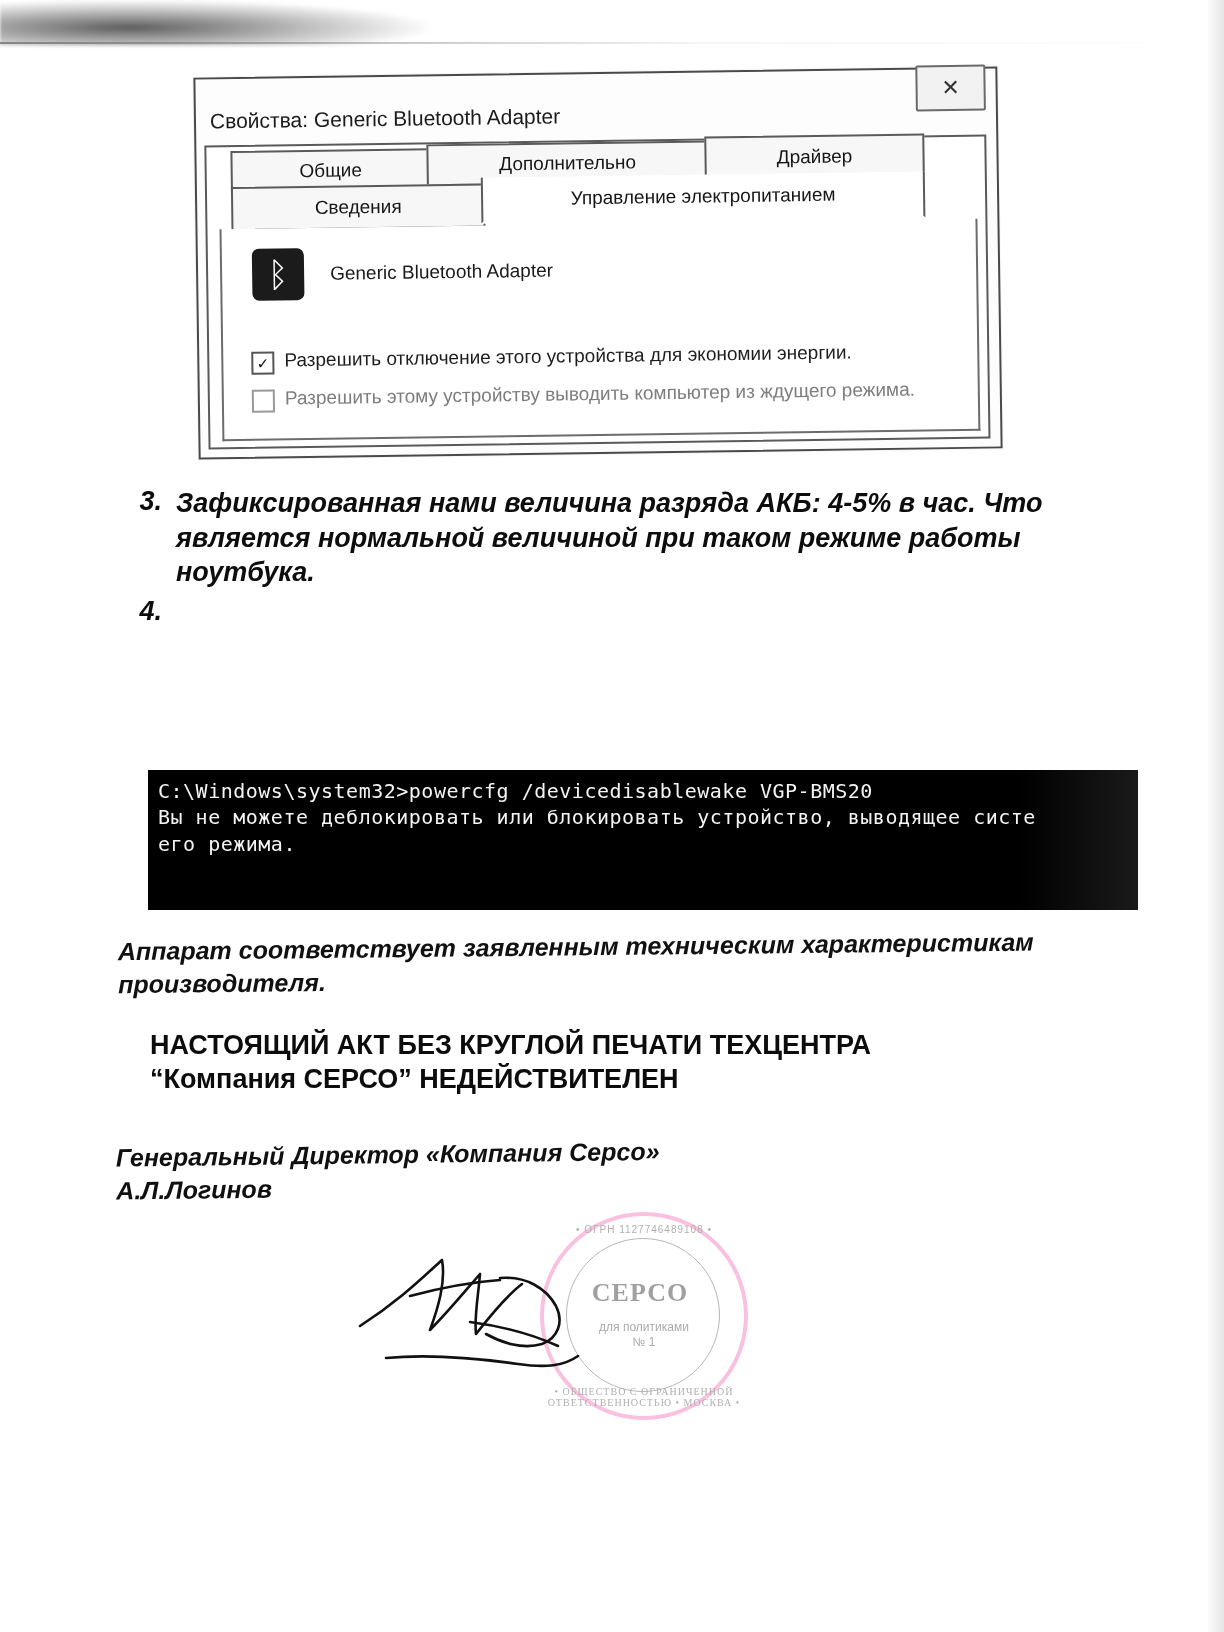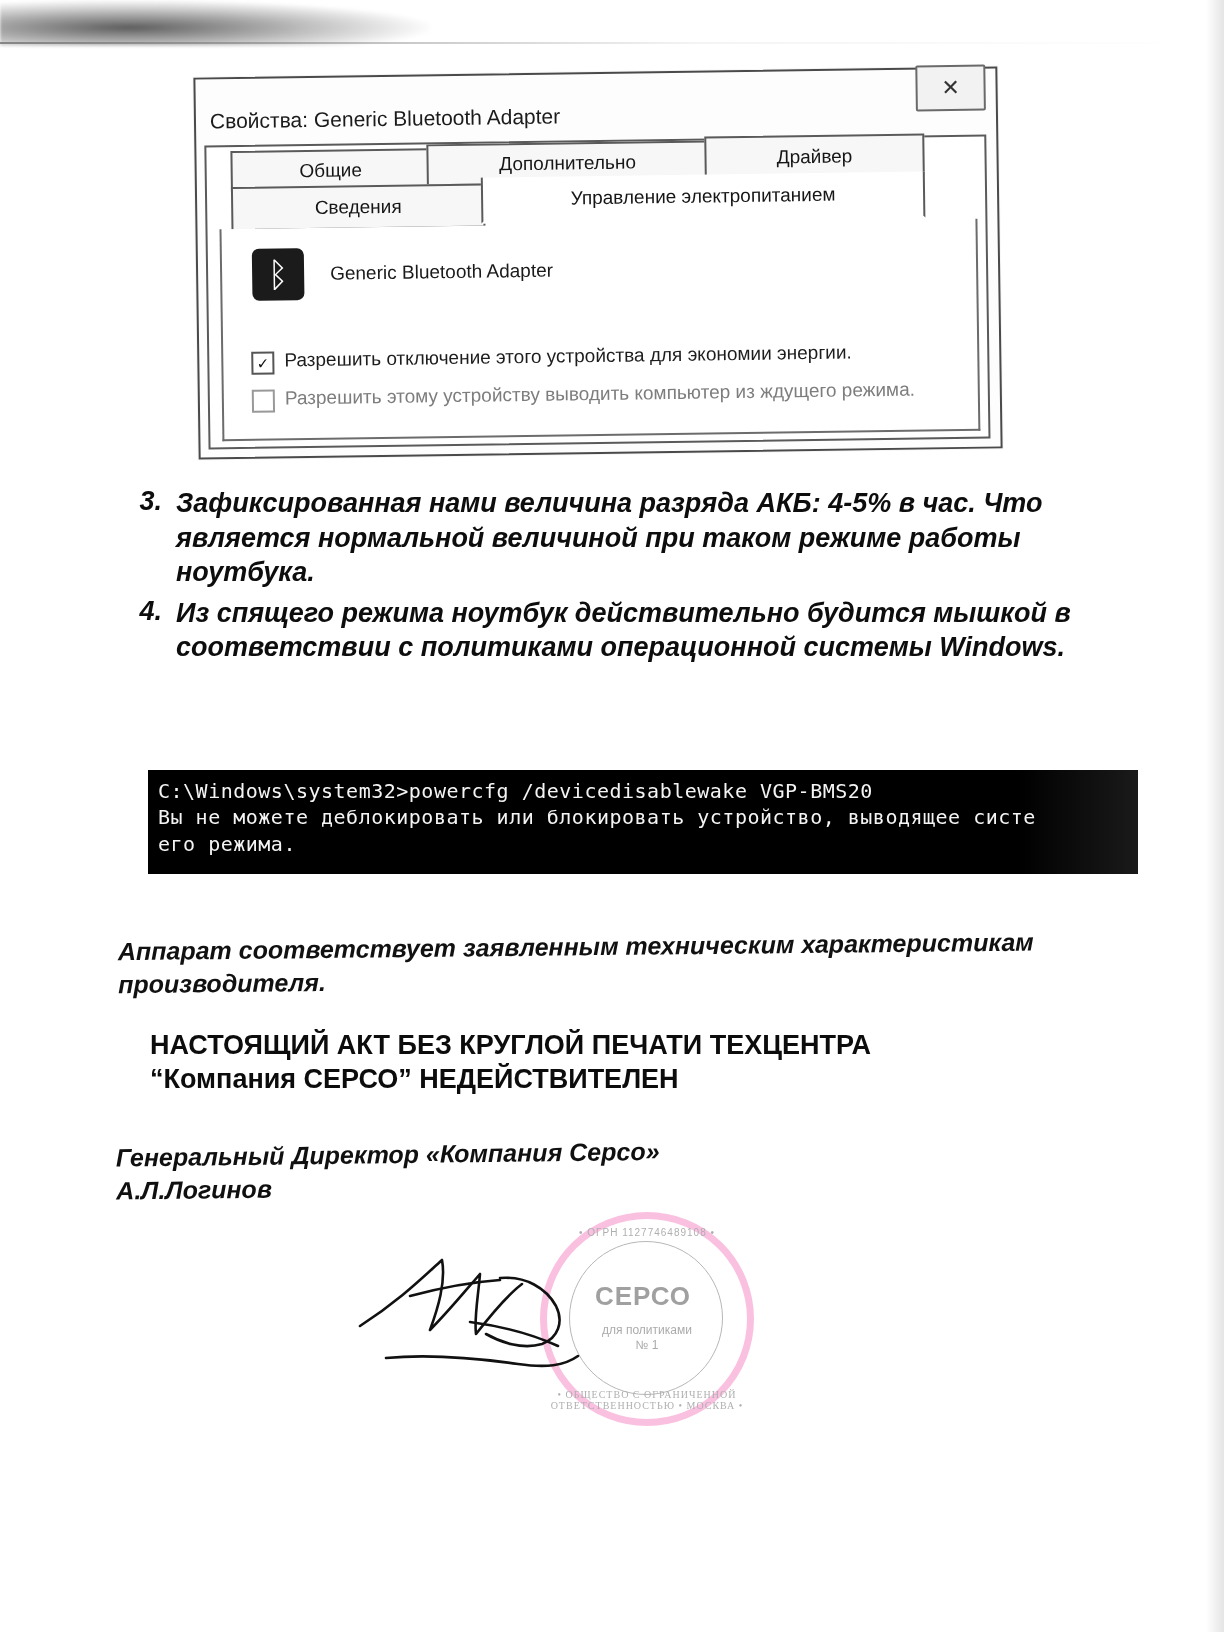--- a/index.html
+++ b/index.html
@@ -189,21 +189,21 @@
     font-style: italic;
     line-height: 1.28;
     color: #0d0d0d;
   }
   .li-text .p2 { display: block; margin-top: 10px; }
 
   
   .console {
     position: absolute;
     left: 148px; top: 770px;
-    width: 990px; height: 104px;
+    width: 990px; height: 140px;
     background: #000;
     color: #f4f4f4;
     padding: 8px 0 0 10px;
     box-sizing: border-box;
     font-family: "DejaVu Sans Mono", monospace;
     font-size: 20px;
     line-height: 1.32;
     overflow: hidden;
     letter-spacing: 0.5px;
   }
@@ -246,39 +246,40 @@
     line-height: 1.32;
     color: #101010;
     transform: rotate(-0.7deg);
   }
 
   
   .stamp {
     position: absolute;
     left: 540px; top: 1212px;
     width: 200px; height: 200px;
-    border: 7px solid #f9a8d4;
+    border: 4px solid #f9a8d4;
     border-radius: 50%;
     opacity: 0.72;
   }
   .stamp .inner {
     position: absolute;
     left: 22px; top: 22px;
     width: 152px; height: 152px;
     border: 1px solid #9a9a9a;
     border-radius: 50%;
   }
   .stamp .center-text {
     position: absolute;
     left: 0; right: 8px; top: 62px;
     text-align: center;
     font-size: 26px;
     font-weight: bold;
     color: #7c7c7c;
     letter-spacing: 1px;
+    font-family: Liberation Serif, serif;
   }
   .stamp .sub-text {
     position: absolute;
     left: 0; right: 0; top: 104px;
     text-align: center;
     font-size: 12px;
     color: #8a8a8a;
     line-height: 1.25;
   }
   .stamp .ring-text {
@@ -347,21 +348,20 @@
 </div>
 
 <div class="list">
   <div class="list-item">
     <div class="li-num">3.</div>
     <div class="li-text">Зафиксированная нами величина разряда  АКБ: 4-5% в час. Что является нормальной величиной при таком режиме работы ноутбука.</div>
   </div>
   <div class="list-item">
     <div class="li-num">4.</div>
     <div class="li-text">
-      <span>Из спящего режима ноутбук действительно будится мышкой в соответствии с политиками операционной системы Windows.</span>
     </div>
   </div>
 </div>
 
 <div class="console">
   <div>C:\Windows\system32&gt;powercfg /devicedisablewake VGP-BMS20</div>
   <div>Вы не можете деблокировать или блокировать устройство, выводящее систе</div>
   <div>его режима.</div>
   <div class="dim-edge"></div>
 </div>

